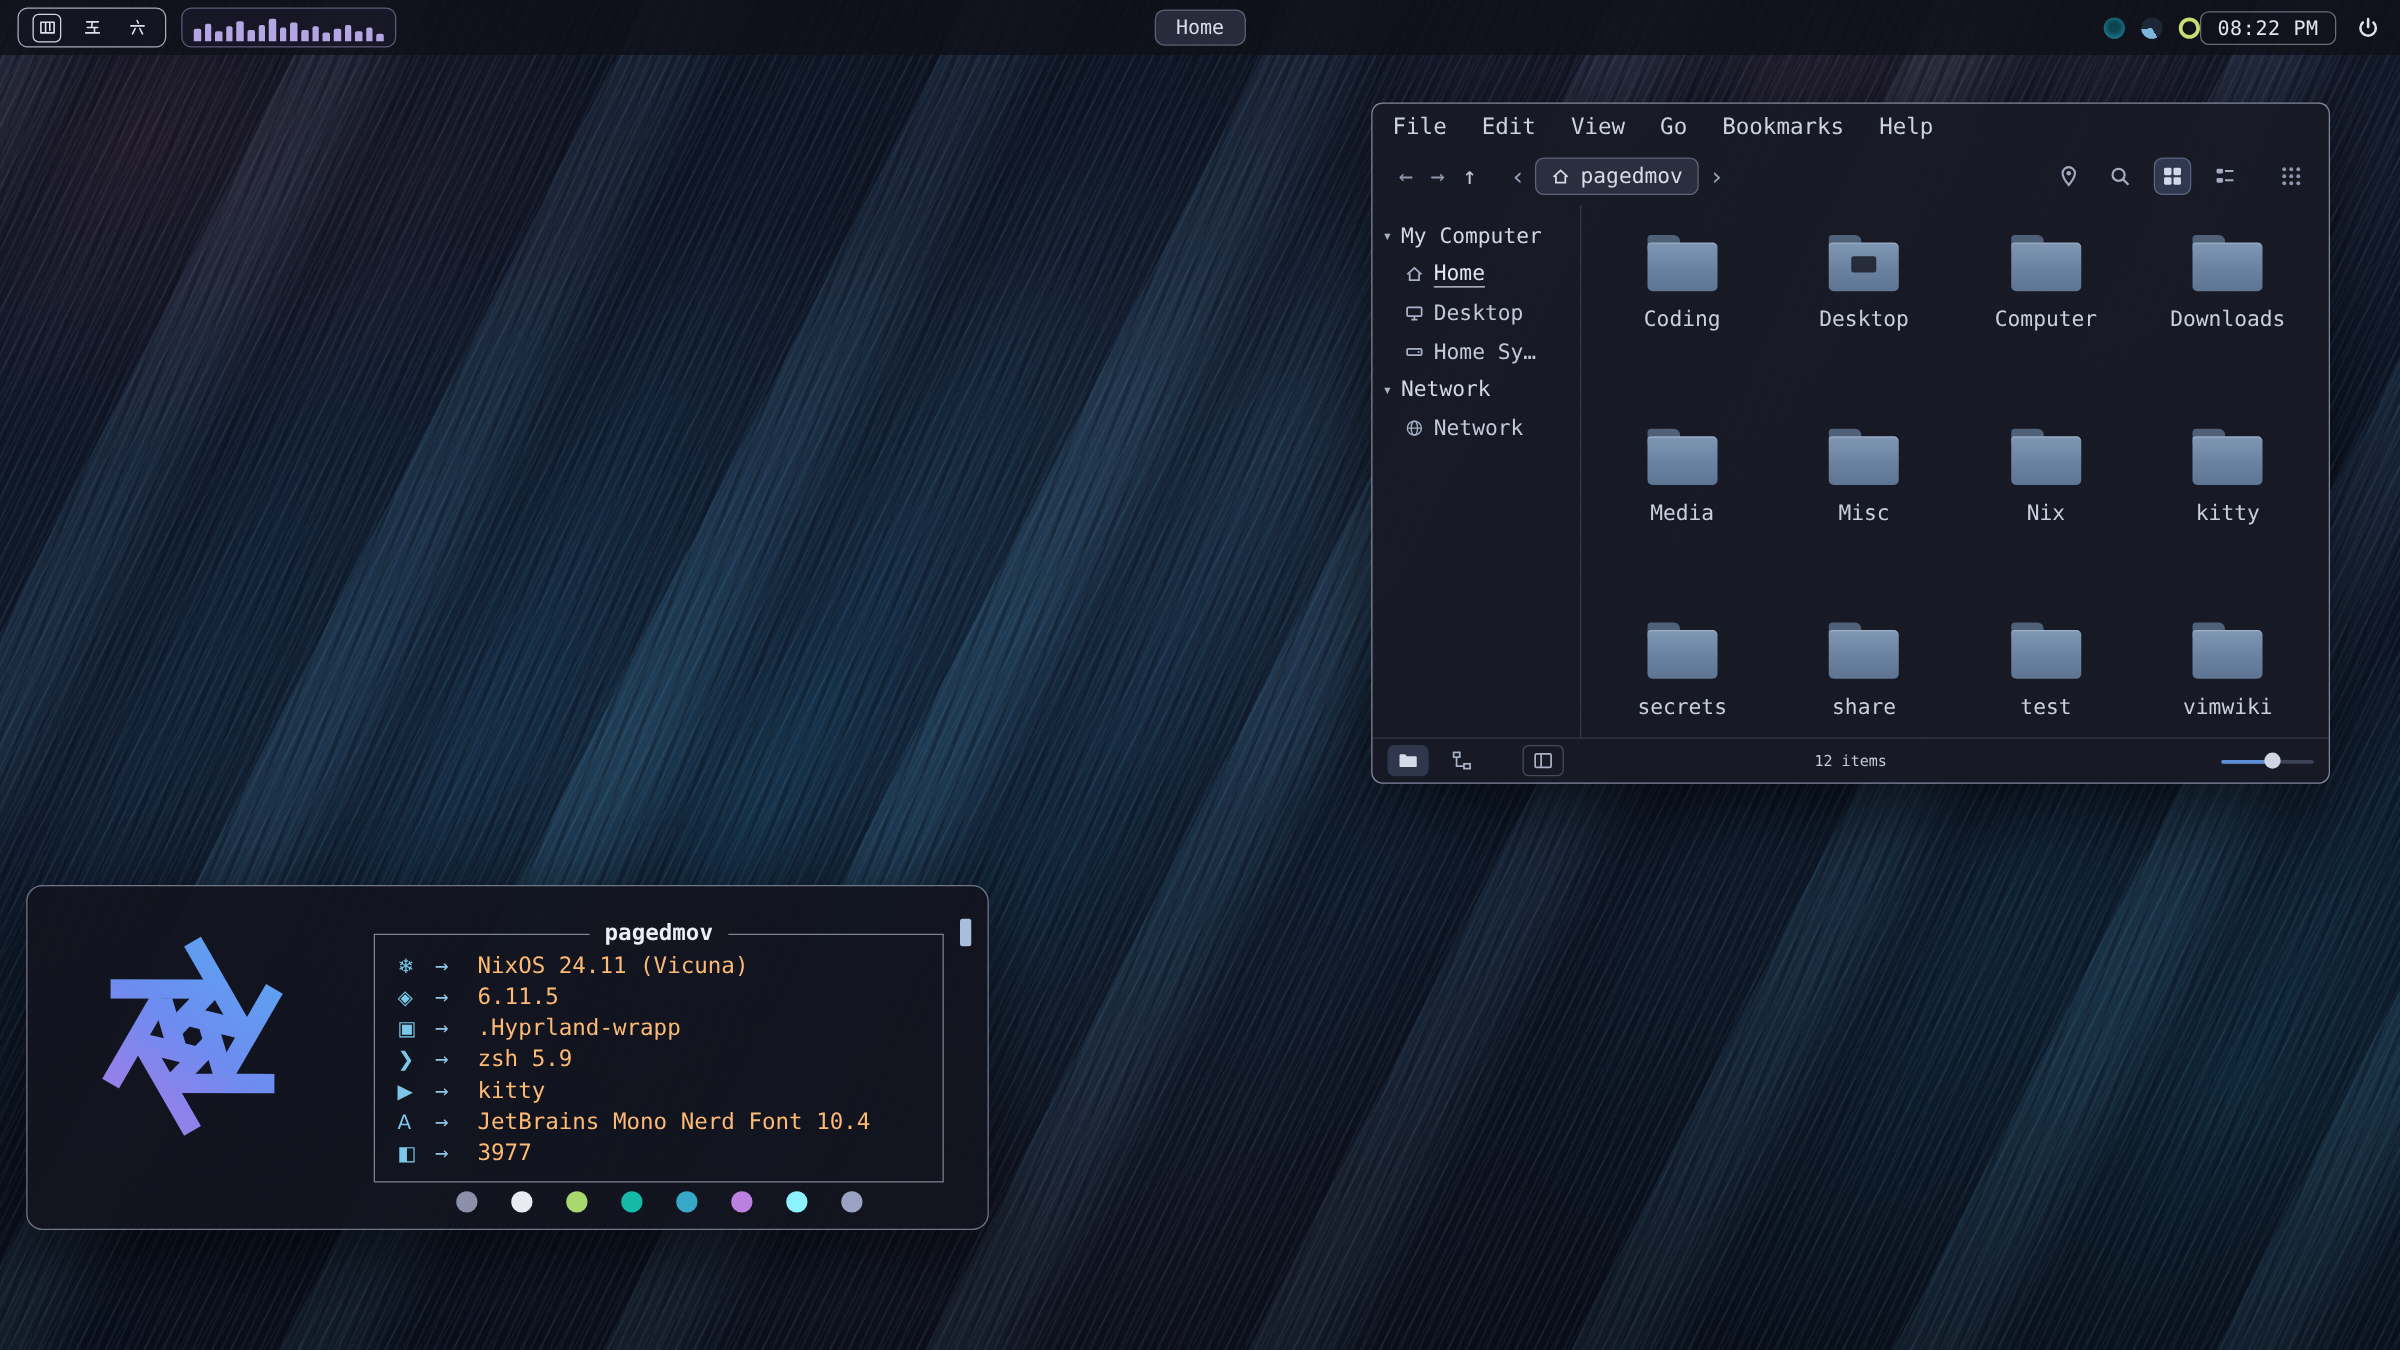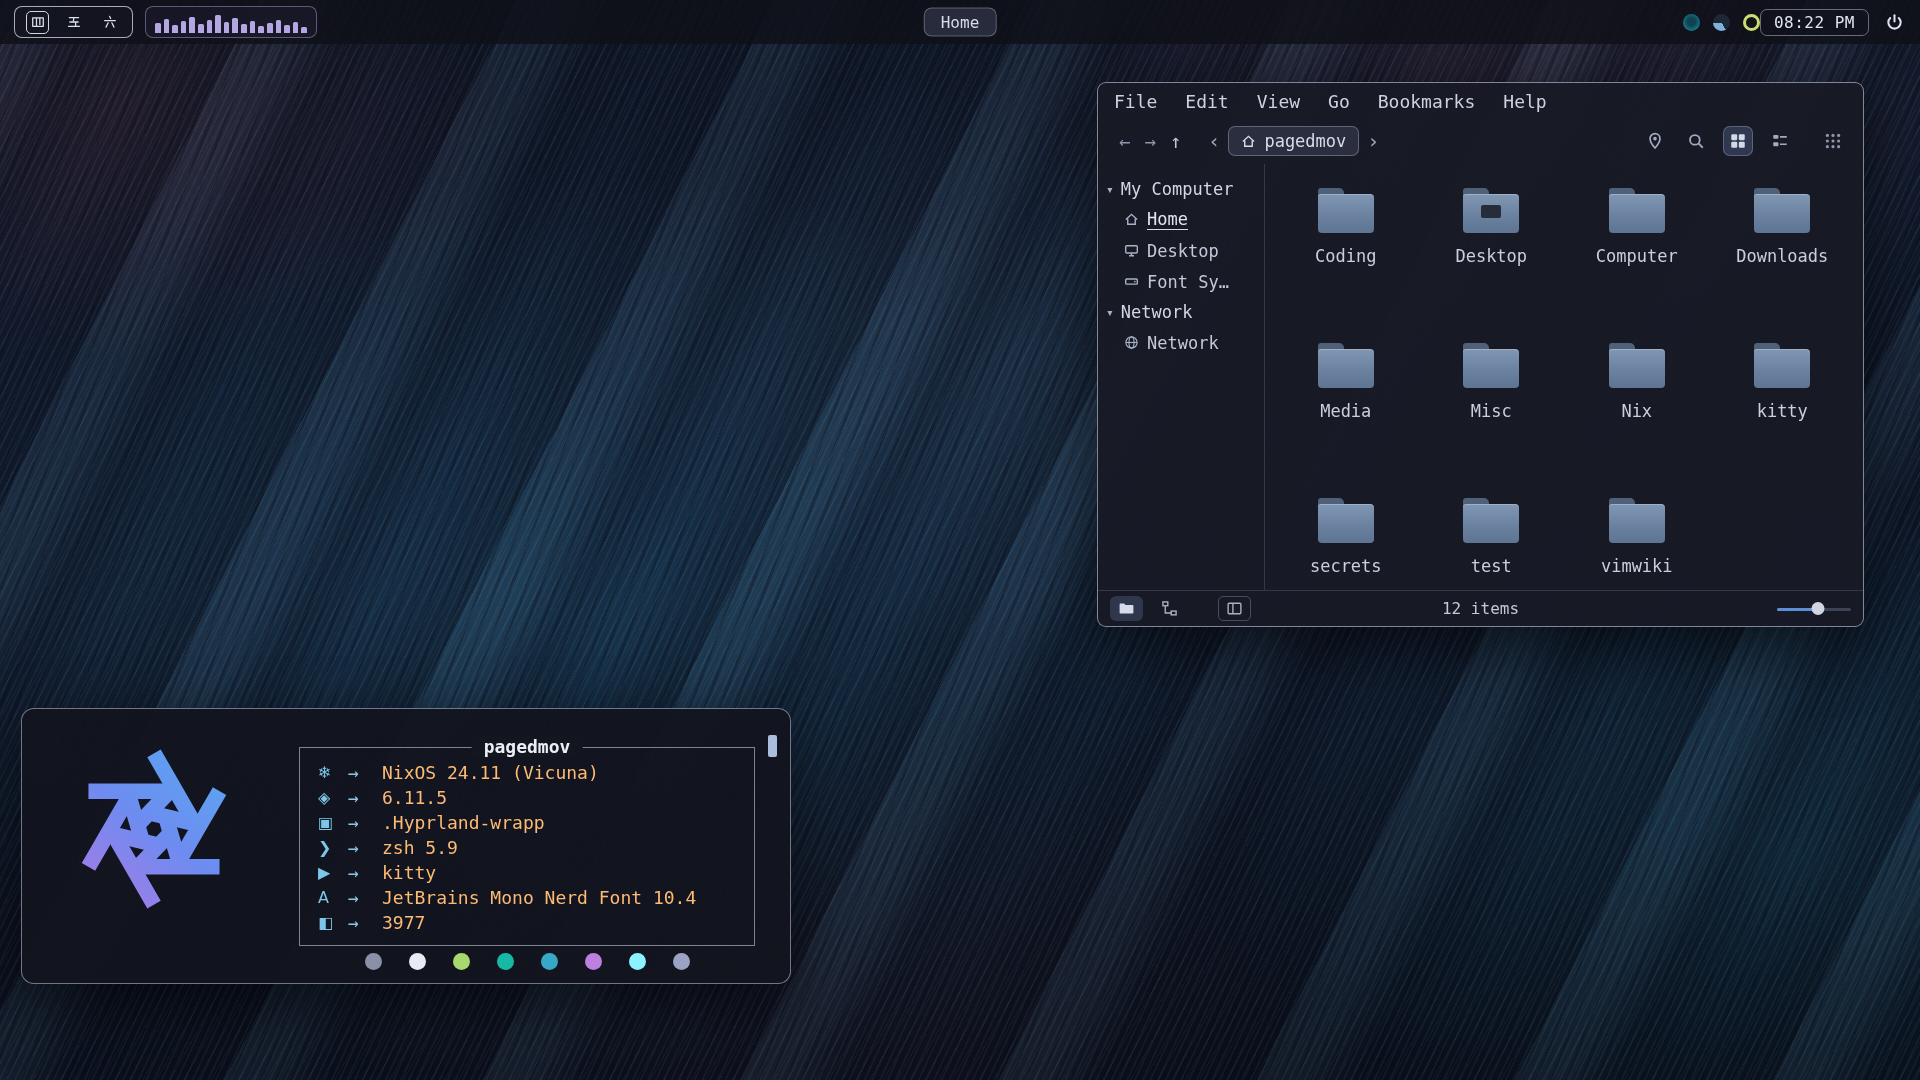--- a/index.html
+++ b/index.html
@@ -87,21 +87,21 @@
     background:linear-gradient(180deg,#8097b4 0%,#6a81a0 55%,#5d7492 100%);
     border-radius:3px 4px 4px 4px;box-shadow:inset 0 1px 0 rgba(255,255,255,0.25);}
   .emblem{position:absolute;z-index:1;left:18px;top:17px;width:20px;height:13px;background:#272c3a;border-radius:2px;}
   .file-label{font-size:17px;color:#c9cfde;}
   .statusbar{height:36px;border-top:1px solid rgba(120,128,152,0.3);display:flex;align-items:center;
     padding:0 12px;position:relative;}
   .sb-btn{display:inline-flex;color:#aab2c6;margin-right:10px;padding:4px 8px;cursor:pointer;}
   .sb-btn svg{width:17px;height:17px;}
   .sb-btn.active{background:#2f374d;border-radius:6px;color:#d5dbe8;}
   .sbb-panel-toggle{margin-left:22px;border:1px solid rgba(145,152,175,0.4);border-radius:5px;padding:3px 7px;}
-  .sb-center{position:absolute;left:50%;transform:translateX(-50%);font-size:16px;color:#c3c9d8;}
+  .sb-center{position:absolute;left:50%;transform:translateX(-50%);font-size:12px;color:#c3c9d8;}
   .slider{margin-left:auto;position:relative;width:74px;height:16px;cursor:pointer;}
   .track{position:absolute;top:7px;left:0;right:0;height:3px;background:#3c4356;border-radius:2px;}
   .fill{height:100%;background:#5d8fd6;border-radius:2px;}
   .knob{position:absolute;top:1px;width:13px;height:13px;border-radius:50%;background:#cfd5e2;transform:translateX(-50%);}
 
   
   #terminal{position:absolute;left:21px;top:708px;width:770px;height:276px;
     background:rgba(18,20,30,0.94);border:1px solid rgba(155,161,182,0.7);border-radius:13px;
     box-shadow:0 20px 60px rgba(0,0,0,0.55);color:#e2e6f0;}
   .nix-logo{position:absolute;left:46px;top:34px;width:172px;height:172px;}
@@ -277,21 +277,21 @@
           </span>
           <span class="sb-label">Desktop</span>
         </div>
         <div class="sb-item">
           <span class="sb-ic">
             <svg viewBox="0 0 16 16" fill="none" stroke="currentColor" stroke-width="1.5">
               <rect x="1.8" y="5.4" width="12.4" height="5.4" rx="1"></rect>
               <circle cx="11.6" cy="8.1" r="0.9" fill="currentColor" stroke="none"></circle>
             </svg>
           </span>
-          <span class="sb-label">Font Sy…</span>
+          <span class="sb-label">Home Sy…</span>
         </div>
         <div class="sb-section">
           <span class="tri">▾</span>
           <span class="sb-sec-label">Network</span>
         </div>
         <div class="sb-item">
           <span class="sb-ic">
             <svg viewBox="0 0 16 16" fill="none" stroke="currentColor" stroke-width="1.2">
               <circle cx="8" cy="8" r="6"></circle>
               <ellipse cx="8" cy="8" rx="2.7" ry="6"></ellipse>
@@ -332,20 +332,24 @@
           <div class="folder-ic"></div>
           <div class="file-label">Nix</div>
         </div>
         <div class="file-cell">
           <div class="folder-ic"></div>
           <div class="file-label">kitty</div>
         </div>
         <div class="file-cell">
           <div class="folder-ic"></div>
           <div class="file-label">secrets</div>
+        </div>
+        <div class="file-cell">
+          <div class="folder-ic"></div>
+          <div class="file-label">share</div>
         </div>
         <div class="file-cell">
           <div class="folder-ic"></div>
           <div class="file-label">test</div>
         </div>
         <div class="file-cell">
           <div class="folder-ic"></div>
           <div class="file-label">vimwiki</div>
         </div>
       </div>

